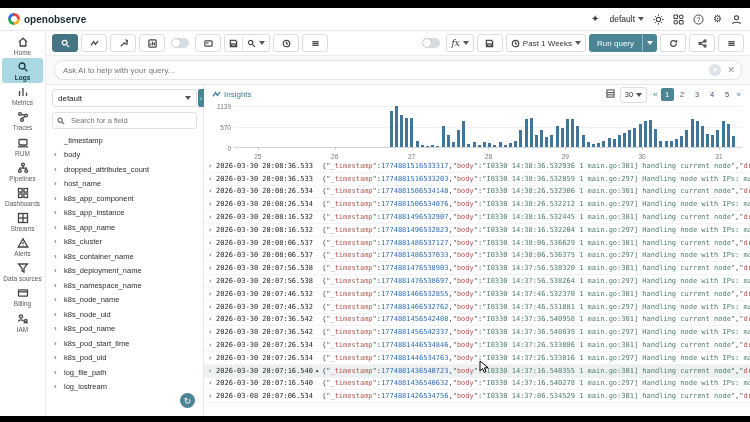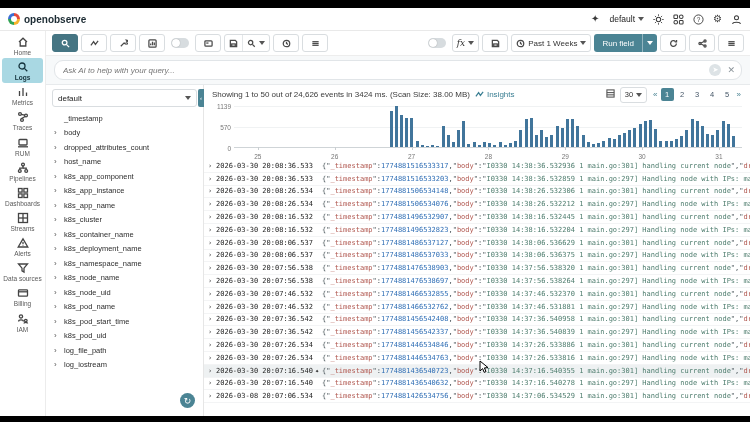--- a/index.html
+++ b/index.html
@@ -49,21 +49,21 @@
   .fx{font-size:9px;font-style:italic;color:#333;font-family:"DejaVu Serif",serif;}
   .time-chip{font-size:8px;color:#333;}
   .runq{display:flex;height:18px;border-radius:3px;overflow:hidden;}
   .runq .main{background:#4b8494;color:#fff;font-size:8px;display:flex;align-items:center;padding:0 8px;}
   .runq .dd{background:#4b8494;border-left:1px solid rgba(255,255,255,.4);display:flex;align-items:center;padding:0 4px;}
   .runq .dd .caret{border-top-color:#fff;}
 
   
   .askai{flex:0 0 auto;padding:4px 8px;background:#f7f9fa;border-bottom:1px solid #e7eaec;}
   .askai-box{height:18px;background:#fff;border:1px solid #e1e5e8;border-radius:9px;display:flex;align-items:center;padding:0 6px;gap:6px;}
-  .askai-box input{flex:1;border:none;outline:none;font-size:8px;color:#333;background:transparent;font-family:"Liberation Sans",sans-serif;font-style:italic;}
+  .askai-box input{flex:1;border:none;outline:none;font-size:8px;color:#333;background:transparent;font-family:"Liberation Sans",sans-serif;}
   .send-btn{width:12px;height:12px;border-radius:50%;background:#dde3e6;color:#fff;display:flex;align-items:center;justify-content:center;font-size:7px;}
   .close-x{color:#8a9399;font-size:9px;line-height:1;}
 
   
   .content{flex:1;display:flex;min-height:0;}
   .fields{width:145px;flex:0 0 auto;border-right:1px solid #e6e6e6;position:relative;padding:4px 6px 0;display:flex;flex-direction:column;}
   .sel{height:16px;border:1px solid #d9dde0;border-radius:3px;display:flex;align-items:center;justify-content:space-between;padding:0 5px;font-size:8px;color:#222;}
   .collapse-tab{position:absolute;right:-1px;top:4px;width:6px;height:18px;background:#4b8494;border-radius:2px 0 0 2px;color:#fff;font-size:6px;display:flex;align-items:center;justify-content:center;}
   .fsearch{height:15px;border:1px solid #dfe3e6;border-radius:3px;display:flex;align-items:center;gap:4px;padding:0 4px;margin-top:5px;}
   .fsearch svg{width:8px;height:8px;stroke:#777;fill:none;stroke-width:1.5;}
@@ -338,21 +338,21 @@
             <span class="seg">
                 <svg viewBox="0 0 10 10">
                   <circle cx="5" cy="5" r="3.6"></circle>
                   <polyline points="5,3 5,5 6.6,6"></polyline>
                 </svg>
                 <span class="time-chip">Past 1 Weeks</span>
                 <span class="caret"></span>
               </span>
           </div>
           <div class="runq">
-            <span class="main">Run field</span>
+            <span class="main">Run query</span>
             <span class="dd">
                 <span class="caret"></span>
               </span>
           </div>
           <div class="chip">
               <svg viewBox="0 0 10 10">
                 <path d="M8.2 5 a3.2 3.2 0 1 1 -1 -2.3"></path>
                 <polyline points="8.4,1.2 8.4,3.2 6.4,3.2"></polyline>
               </svg>
             </div>
@@ -383,20 +383,27 @@
         </div>
 
         <div class="content">
 
           <div class="fields">
             <div class="collapse-tab">‹</div>
             <div class="sel">
               <span>default</span>
               <span class="caret"></span>
             </div>
+            <div class="fsearch">
+              <svg viewBox="0 0 10 10">
+                  <circle cx="4" cy="4" r="2.6"></circle>
+                  <line x1="6.2" y1="6.2" x2="9" y2="9"></line>
+                </svg>
+              <input placeholder="Search for a field" style="">
+            </div>
             <div class="flist" id="flist">
                 <div class="fitem">
                   <span class="chev"></span>
                   <span>_timestamp</span>
                 </div>
                 <div class="fitem">
                   <span class="chev">›</span>
                   <span>body</span>
                 </div>
                 <div class="fitem">
@@ -462,21 +469,20 @@
                 <div class="fitem">
                   <span class="chev">›</span>
                   <span>log_iostream</span>
                 </div>
               </div>
             <div class="fab">↻</div>
           </div>
 
           <div class="results">
             <div class="sumrow">
-              <span>Showing 1 to 50 out of 24,626 events in 3424 ms. (Scan Size: 38.00 MB)</span>
               <span class="insights">
                 <svg viewBox="0 0 10 10">
                     <polyline points="1,7 4,3 6,6 9,2"></polyline>
                   </svg>
                 <span>Insights</span>
               </span>
               <span class="sp"></span>
               <span class="pg-ic"><svg viewBox="0 0 10 10">
                     <rect x="1" y="1" width="8" height="8"></rect>
                     <line x1="1" y1="4" x2="9" y2="4"></line>

